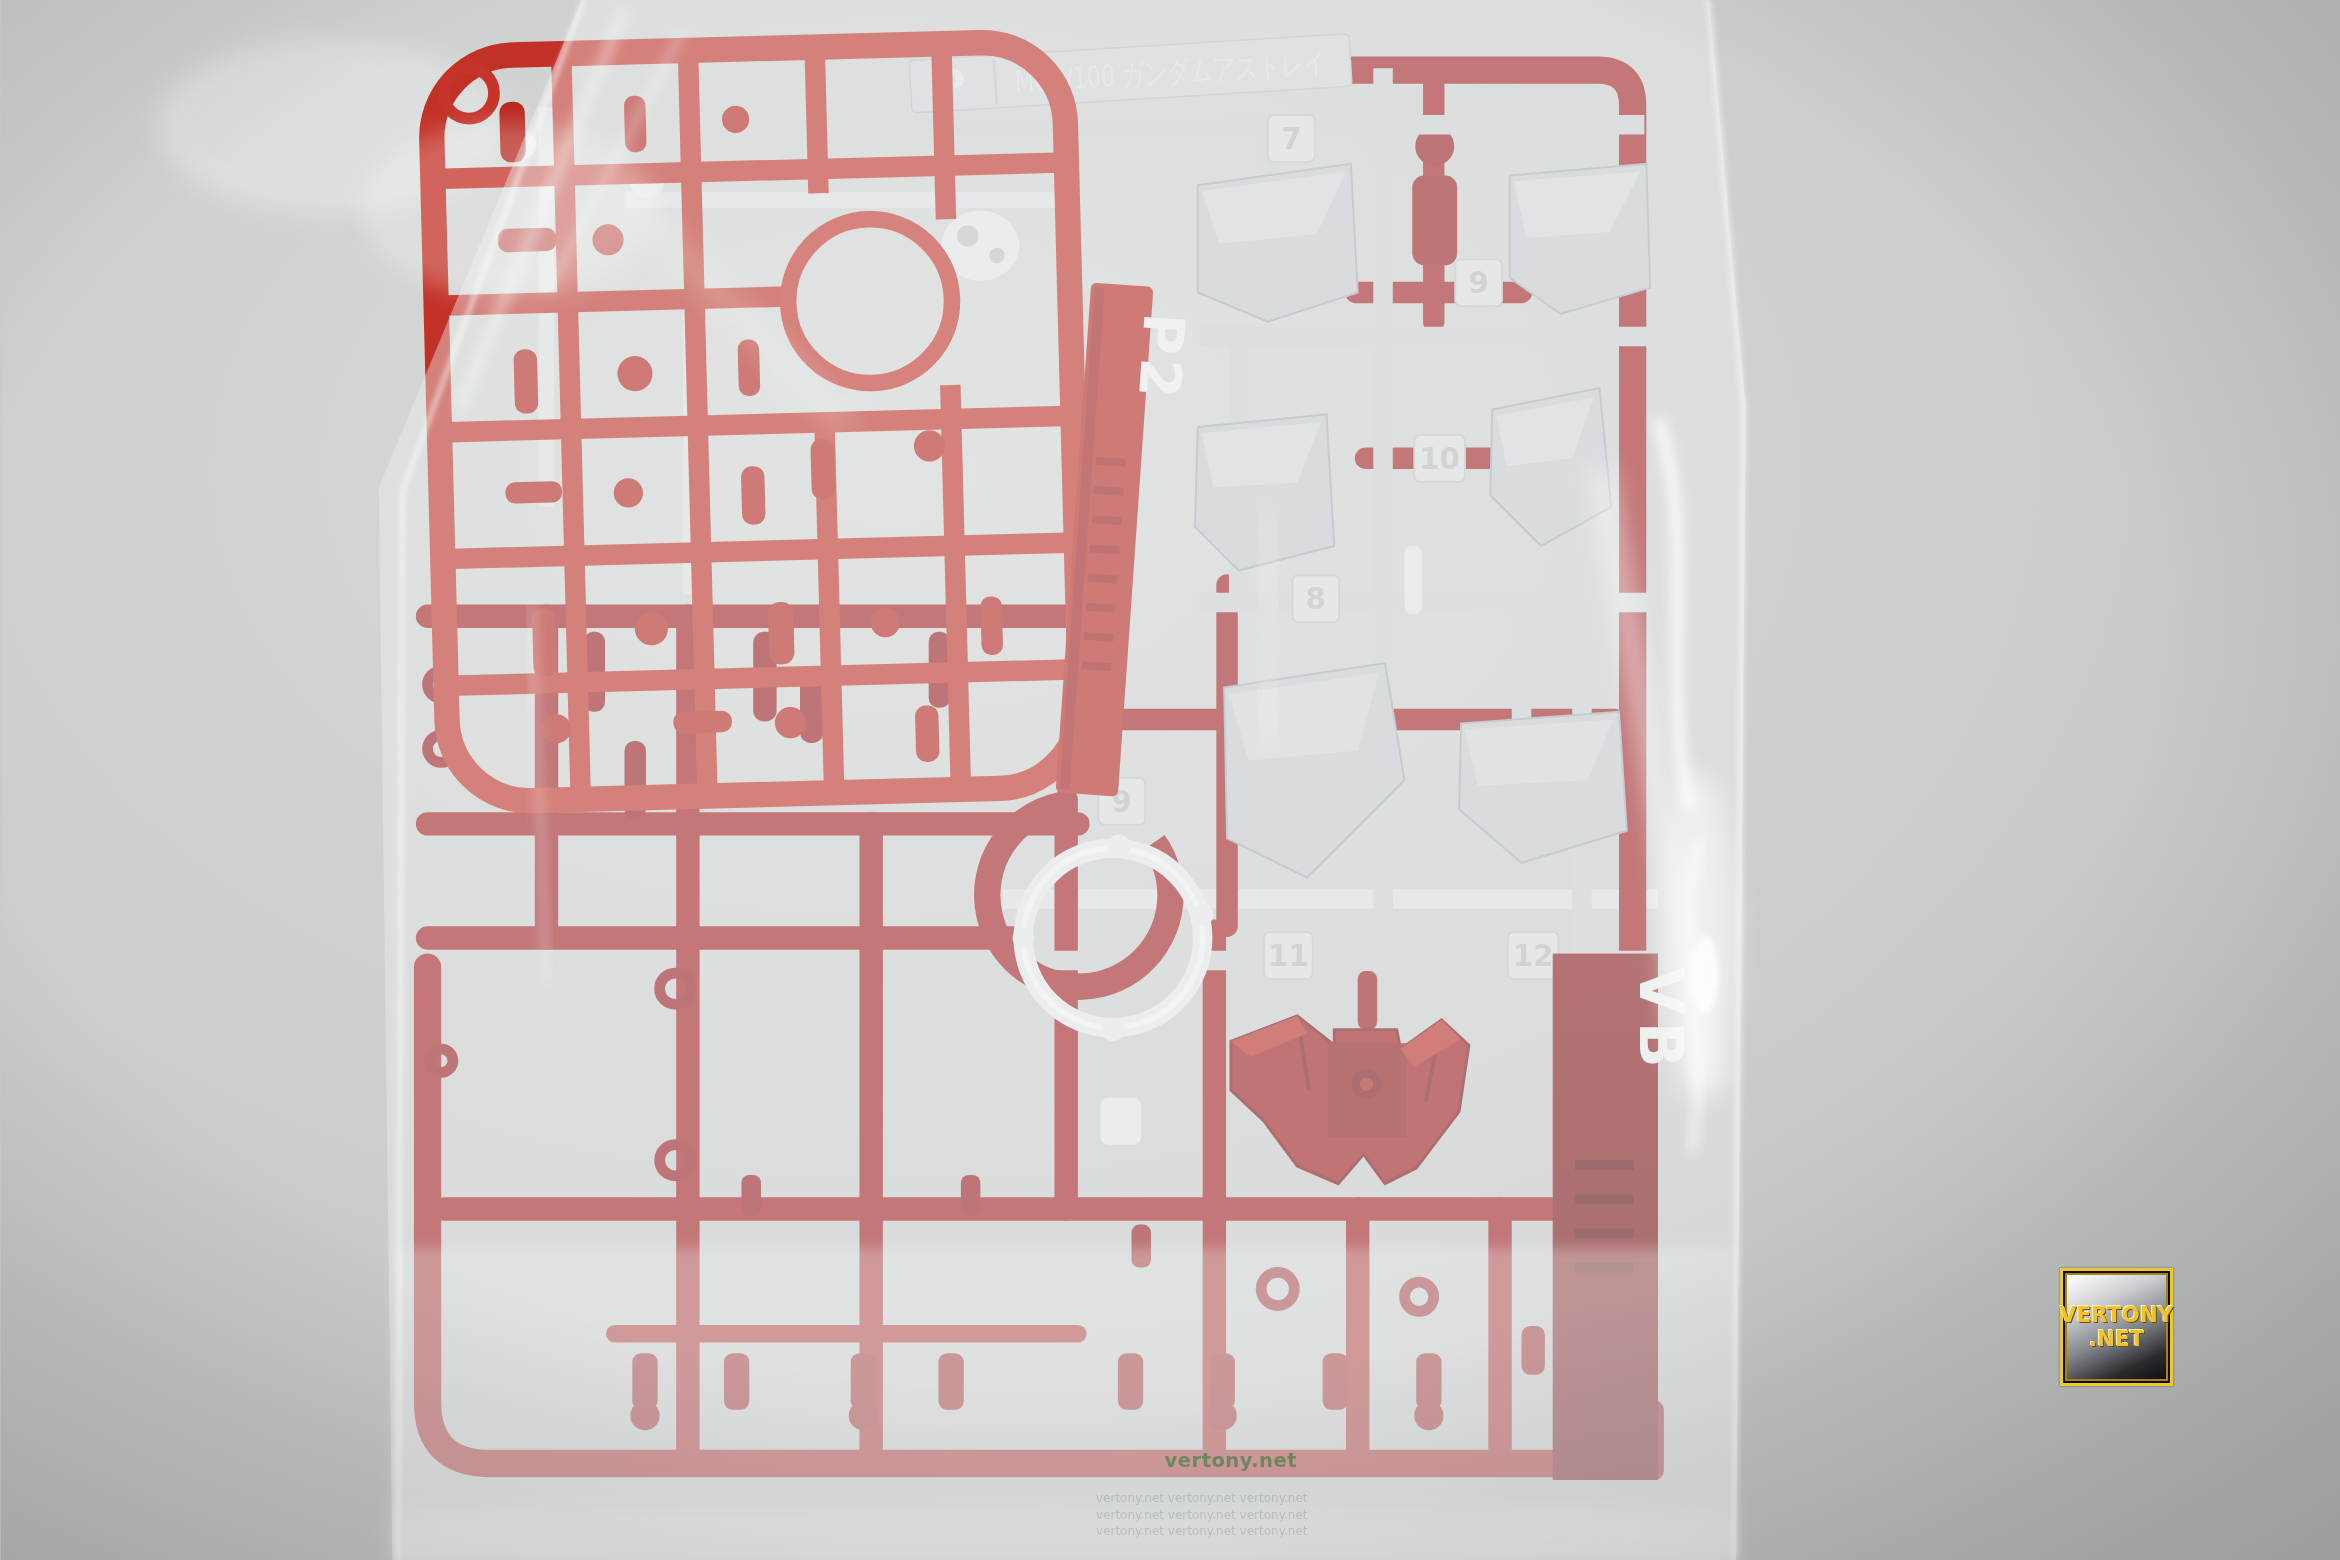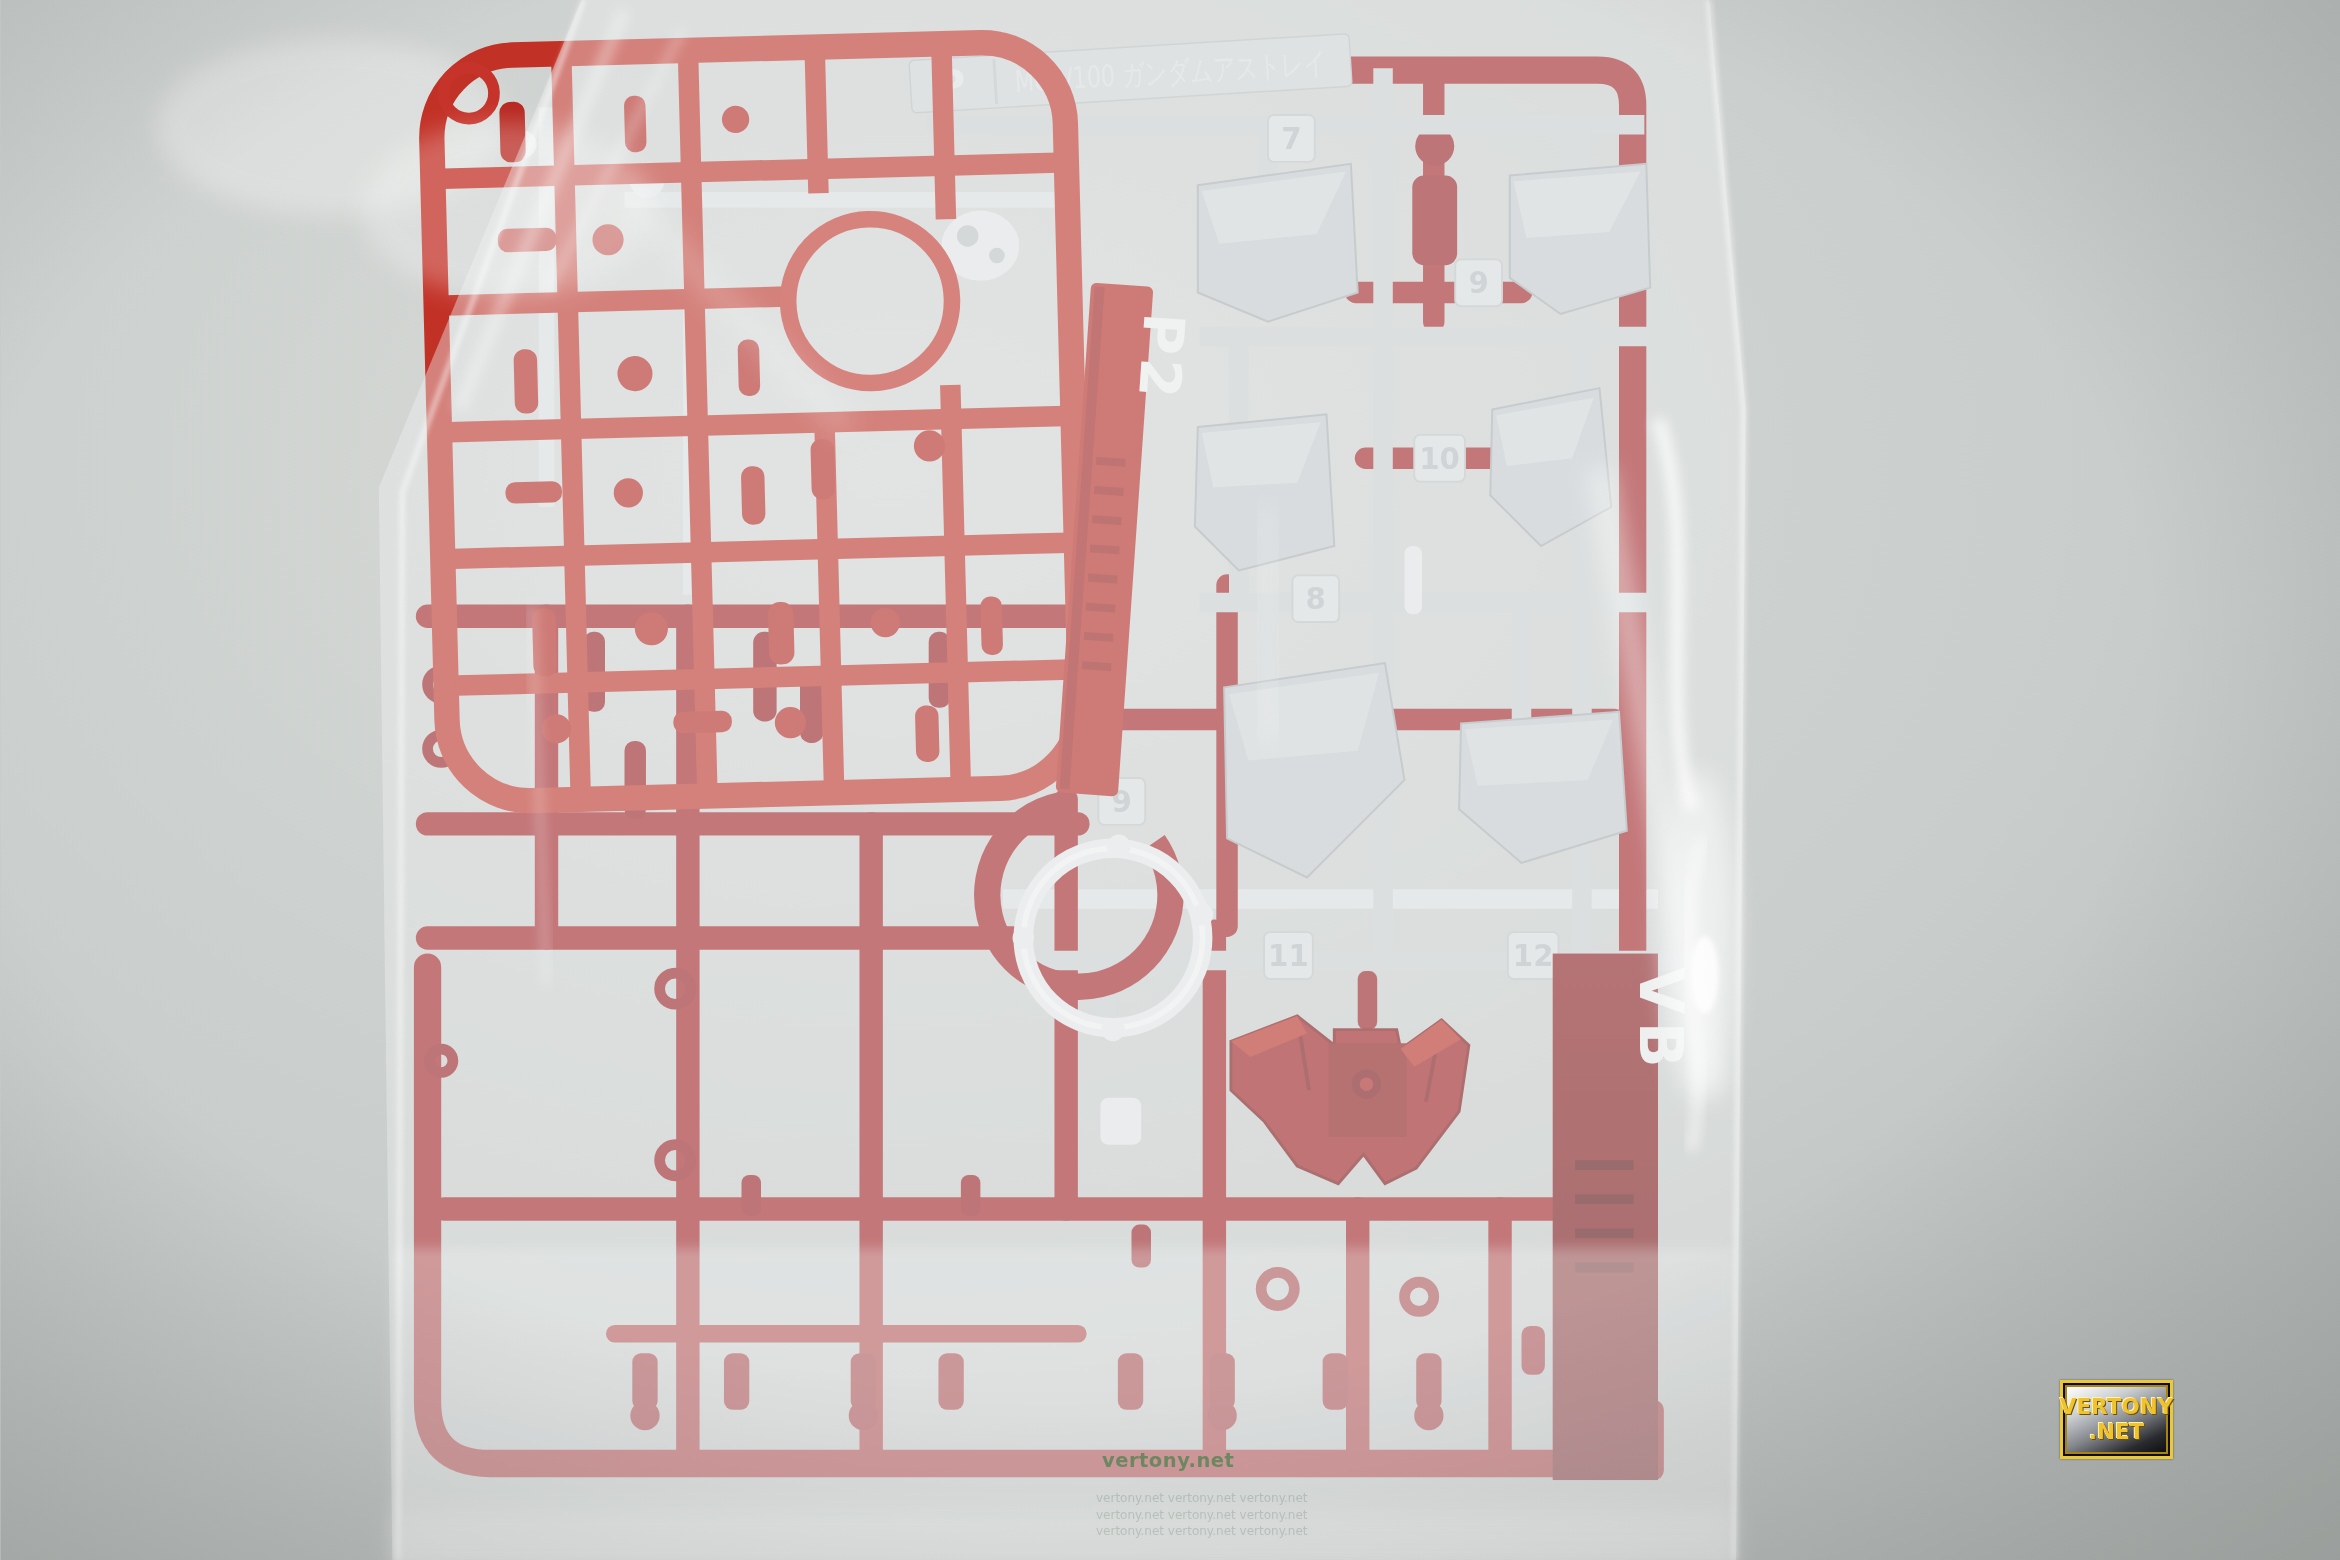--- a/index.html
+++ b/index.html
@@ -3,42 +3,42 @@
 <meta charset="utf-8">
 <style>
   html,body{margin:0;padding:0;}
   body{
     width:2341px;height:1560px;position:relative;overflow:hidden;
     background:#c6cac8;font-family:"DejaVu Sans",sans-serif;
   }
   .scene{position:absolute;left:0;top:0;width:2341px;height:1560px;}
   
   .logo{
-    position:absolute;left:2060px;top:1380px;width:113px;height:79px;
+    position:absolute;left:2060px;top:1268px;width:113px;height:118px;
     background:#0c0c0c;border:3.9px solid #ecc832;box-sizing:border-box;
     box-shadow:0 0 2px rgba(0,0,0,.45);
   }
   .logo-inner{
     position:absolute;left:2px;top:2px;right:2px;bottom:2px;
     border:2px solid #a9820f;box-sizing:border-box;
     background:linear-gradient(155deg,#ffffff 0%,#cdd1d4 28%,#85898e 55%,#2a2b2e 82%,#0e0f11 100%);
     display:flex;flex-direction:column;align-items:center;justify-content:center;
   }
   .logo-text{
     font-weight:bold;color:#f0c22e;font-size:21.5px;line-height:24.4px;letter-spacing:0px;
     text-shadow:1px 1px 0 #6b5206,-1px -1px 0 #fff3b0;
     font-family:"DejaVu Sans",sans-serif;white-space:nowrap;
   }
   
   .faint-rows{
     position:absolute;left:1096px;top:1490px;width:332px;height:51px;overflow:hidden;
     color:rgba(70,100,78,0.22);font-size:12px;line-height:16.6px;white-space:nowrap;
   }
   .footer-green{
-    position:absolute;left:1102px;top:1449px;width:195px;text-align:left;
+    position:absolute;left:1102px;top:1449px;width:195px;text-align:right;
     color:rgba(47,125,60,0.6);font-size:19.5px;font-weight:bold;letter-spacing:0.5px;
   }
 </style>
 </head>
 <body>
 
 <svg class="scene" viewBox="0 0 2400 1600">
   <defs>
     <radialGradient id="bg" cx="38%" cy="30%" r="95%">
       <stop offset="0" stop-color="#d8dbd8"></stop>

